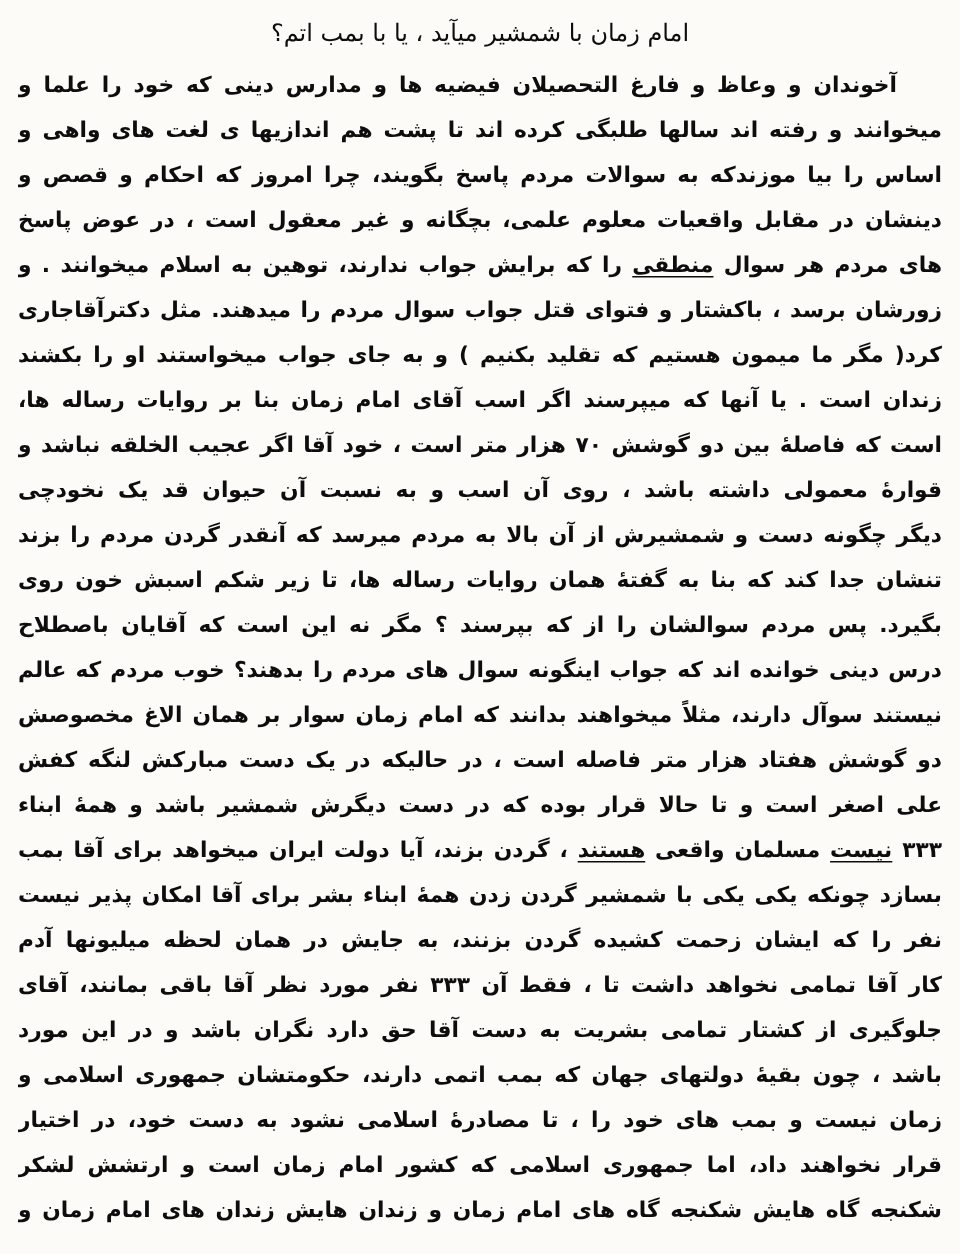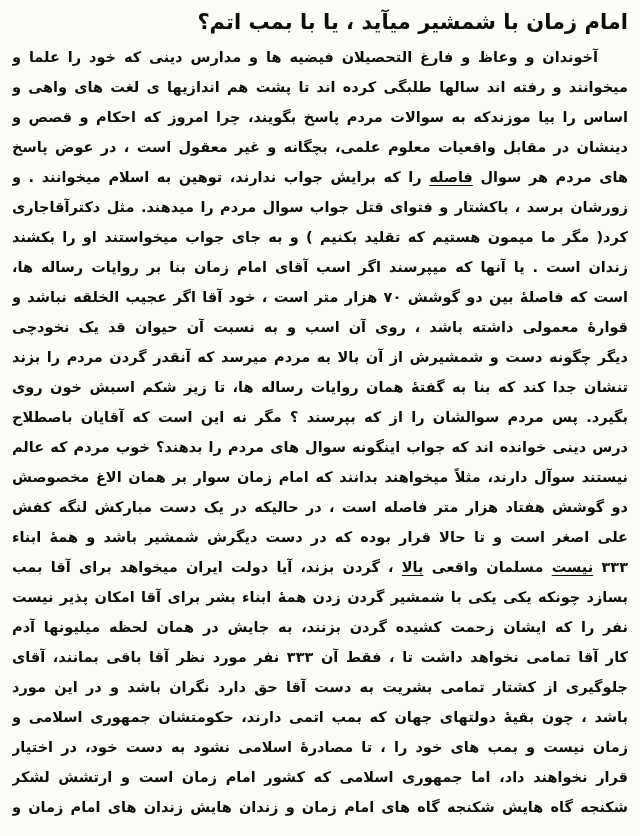--- a/index.html
+++ b/index.html
@@ -11,22 +11,23 @@
     margin: 0 auto;
     background: #fcfbf8;
     color: #0d0d0d;
     font-family: "DejaVu Sans", sans-serif;
     overflow: hidden;
     box-sizing: border-box;
     padding: 6px 12px 0 12px;
   }
   .title {
     direction: rtl;
-    font-size: 21px;
-    font-weight: 700;
+    text-align: center;
+    font-size: 16px;
+    font-weight: 400;
     line-height: 32px;
     height: 36px;
     letter-spacing: 0.5px;
     white-space: nowrap;
     overflow: hidden;
   }
   .body {
     direction: rtl;
   }
   .line {
@@ -48,34 +49,34 @@
 </head>
 <body>
 
 <div class="page">
   <div class="title">امام زمان با شمشیر میآید ، یا با بمب اتم؟</div>
   <div class="body">
       <div class="line indent">آخوندان و وعاظ و فارغ التحصیلان فیضیه ها و مدارس دینی که خود را علما و مجتهدین</div>
       <div class="line">میخوانند و رفته اند سالها طلبگی کرده اند تا پشت هم اندازیها ی لغت های واهی و بی پایه و</div>
       <div class="line">اساس را بیا موزندکه به سوالات مردم پاسخ بگویند، چرا امروز که احکام و قصص و قوانین</div>
       <div class="line">دینشان در مقابل واقعیات معلوم علمی، بچگانه و غیر معقول است ، در عوض پاسخ به سوال</div>
-      <div class="line">های مردم  هر سوال <u>فاصله</u> را که برایش جواب ندارند، توهین به اسلام میخوانند . و آنجا هم که</div>
+      <div class="line">های مردم  هر سوال <u>منطقی</u> را که برایش جواب ندارند، توهین به اسلام میخوانند . و آنجا هم که</div>
       <div class="line">زورشان برسد ، باکشتار و فتوای قتل جواب سوال مردم را میدهند. مثل دکترآقاجاری که سوال</div>
       <div class="line">کرد( مگر ما میمون هستیم که تقلید بکنیم ) و به جای جواب میخواستند او را بکشند وحالا در</div>
       <div class="line">زندان است . یا آنها که میپرسند اگر اسب آقای امام زمان بنا بر روایات رساله ها، آنقدر بزرگ</div>
       <div class="line">است که فاصلهٔ بین دو گوشش ۷۰ هزار متر است ،  خود آقا اگر عجیب الخلقه نباشد و قد و</div>
       <div class="line">قوارهٔ معمولی داشته باشد ، روی آن اسب  و به نسبت آن حیوان قد یک نخودچی خواهد شد و</div>
       <div class="line">دیگر چگونه دست و شمشیرش از آن بالا به مردم میرسد که آنقدر گردن مردم را بزند و سر از</div>
       <div class="line">تنشان جدا کند که بنا به گفتهٔ همان روایات رساله ها، تا زیر شکم اسبش خون روی زمین را</div>
       <div class="line">بگیرد. پس مردم سوالشان را از که بپرسند ؟ مگر نه این است که آقایان باصطلاح علما ،رفته اند</div>
       <div class="line">درس دینی خوانده اند که جواب اینگونه سوال های مردم را بدهند؟ خوب مردم که عالم دین</div>
       <div class="line">نیستند سوآل دارند، مثلاً میخواهند بدانند که امام زمان سوار بر همان الاغ مخصوصش که میان</div>
       <div class="line">دو گوشش هفتاد هزار متر فاصله است ، در حالیکه در یک دست مبارکش لنگه کفش حضرت</div>
       <div class="line">علی اصغر است و تا حالا قرار بوده که در دست دیگرش شمشیر باشد و همهٔ ابناء بشر را بغیر از</div>
-      <div class="line">۳۳۳ <u>نیست</u> مسلمان واقعی <u>بالا</u> ، گردن بزند، آیا دولت ایران میخواهد برای آقا بمب اتمی</div>
+      <div class="line">۳۳۳ <u>نیست</u> مسلمان واقعی <u>هستند</u> ، گردن بزند، آیا دولت ایران میخواهد برای آقا بمب اتمی</div>
       <div class="line">بسازد چونکه  یکی یکی با شمشیر گردن زدن همهٔ ابناء بشر برای آقا امکان پذیر نیست و هر یک</div>
       <div class="line">نفر را که ایشان زحمت کشیده گردن بزنند، به جایش در همان لحظه میلیونها آدم متولد میشوند و</div>
       <div class="line">کار آقا تمامی نخواهد داشت تا ، فقط آن ۳۳۳ نفر مورد نظر آقا باقی  بمانند، آقای البرادئی برای</div>
       <div class="line">جلوگیری از کشتار تمامی بشریت به دست آقا حق دارد نگران باشد و در این مورد سوال داشته</div>
       <div class="line">باشد ، چون بقیهٔ دولتهای جهان که بمب اتمی دارند، حکومتشان جمهوری اسلامی و حکومت امام</div>
       <div class="line">زمان نیست و بمب های خود را ، تا مصادرهٔ اسلامی نشود به دست خود، در اختیار امام زمان</div>
       <div class="line">قرار نخواهند داد، اما جمهوری اسلامی که کشور امام زمان است و ارتشش لشکر امام زمام و</div>
       <div class="line">شکنجه گاه هایش شکنجه گاه های امام زمان و زندان هایش زندان های امام زمان و جوخه های</div>
     </div>
 </div>

